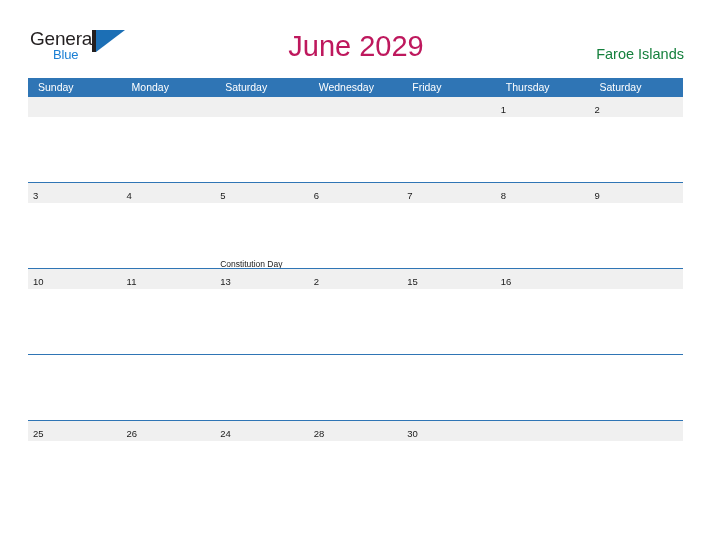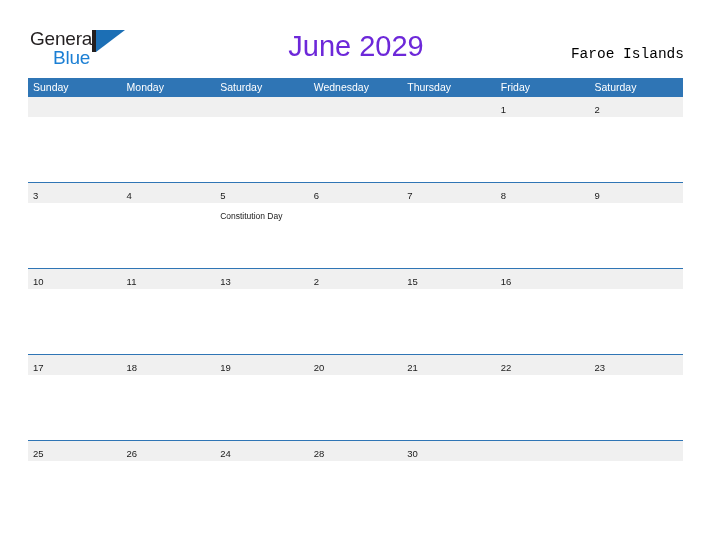--- a/index.html
+++ b/index.html
@@ -44,21 +44,21 @@
     top: 0;
     font-size: 19px;
     letter-spacing: -0.2px;
     color: #231f20;
     font-family: "Liberation Sans", sans-serif;
   }
   .logo-blue {
     position: absolute;
     left: 23px;
     top: 19px;
-    font-size: 19px;
+    font-size: 13px;
     letter-spacing: -0.2px;
     color: #1b7fd4;
     font-family: "Liberation Sans", sans-serif;
   }
   .logo-mark {
     position: absolute;
     left: 62px;
     top: 2px;
     width: 34px;
     height: 22px;
@@ -81,33 +81,33 @@
     border-bottom: 22px solid transparent;
   }
 
   .month-title {
     position: absolute;
     left: 0;
     top: 30px;
     width: 712px;
     text-align: center;
     font-size: 29px;
-    color: #6d28d9;
+    color: #be185d;
     font-family: "Liberation Sans", sans-serif;
     font-weight: normal;
     letter-spacing: 0px;
   }
 
   .country {
     position: absolute;
     right: 28px;
     top: 46px;
     font-size: 14.5px;
-    color: #000000;
-    font-family: Liberation Mono, monospace;
+    color: #15803d;
+    font-family: Liberation Sans, sans-serif;
   }
 
   
   .calendar {
     position: absolute;
     left: 28px;
     top: 78px;
     width: 655px;
   }
 
@@ -115,21 +115,21 @@
     display: flex;
     width: 655px;
     height: 18px;
     background: #2f75b5;
   }
   .weekhead-cell {
     width: 93.571px;
     color: #ffffff;
     font-size: 10.5px;
     line-height: 18px;
-    padding-left: 5px;
+    padding-left: 10px;
     box-sizing: border-box;
     font-family: "Liberation Sans", sans-serif;
     white-space: nowrap;
   }
 
   .week {
     width: 655px;
     position: relative;
   }
   .week-rule {
@@ -161,20 +161,21 @@
     display: flex;
     width: 655px;
     background: #ffffff;
     height: 65px;
   }
   .eventcell {
     width: 93.571px;
     box-sizing: border-box;
     padding-left: 5px;
     padding-top: 2px;
+    margin-top: 48px;
   }
   .event {
     font-size: 8.5px;
     color: #1a1a1a;
     line-height: 11px;
     font-family: "Liberation Sans", sans-serif;
     white-space: nowrap;
   }
 </style>
 </head>
@@ -198,22 +199,22 @@
     <div class="country">Faroe Islands</div>
   </div>
 
   <div class="calendar">
 
     <div class="weekhead">
       <div class="weekhead-cell">Sunday</div>
       <div class="weekhead-cell">Monday</div>
       <div class="weekhead-cell">Saturday</div>
       <div class="weekhead-cell">Wednesday</div>
+      <div class="weekhead-cell">Friday</div>
       <div class="weekhead-cell">Thursday</div>
-      <div class="weekhead-cell">Friday</div>
       <div class="weekhead-cell">Saturday</div>
     </div>
 
     <div class="week">
       <div class="week-rule"></div>
       <div class="week-band">
         <div class="daycell"><span class="daynum"></span></div>
         <div class="daycell"><span class="daynum"></span></div>
         <div class="daycell"><span class="daynum"></span></div>
         <div class="daycell"><span class="daynum"></span></div>
@@ -270,29 +271,20 @@
         <div class="eventcell"><span class="event"></span></div>
         <div class="eventcell"><span class="event"></span></div>
         <div class="eventcell"><span class="event"></span></div>
         <div class="eventcell"><span class="event"></span></div>
         <div class="eventcell"><span class="event"></span></div>
       </div>
     </div>
 
     <div class="week">
       <div class="week-rule"></div>
-      <div class="week-band">
-        <div class="daycell"><span class="daynum">17</span></div>
-        <div class="daycell"><span class="daynum">18</span></div>
-        <div class="daycell"><span class="daynum">19</span></div>
-        <div class="daycell"><span class="daynum">20</span></div>
-        <div class="daycell"><span class="daynum">21</span></div>
-        <div class="daycell"><span class="daynum">22</span></div>
-        <div class="daycell"><span class="daynum">23</span></div>
-      </div>
       <div class="week-body">
         <div class="eventcell"><span class="event"></span></div>
         <div class="eventcell"><span class="event"></span></div>
         <div class="eventcell"><span class="event"></span></div>
         <div class="eventcell"><span class="event"></span></div>
         <div class="eventcell"><span class="event"></span></div>
         <div class="eventcell"><span class="event"></span></div>
         <div class="eventcell"><span class="event"></span></div>
       </div>
     </div>

